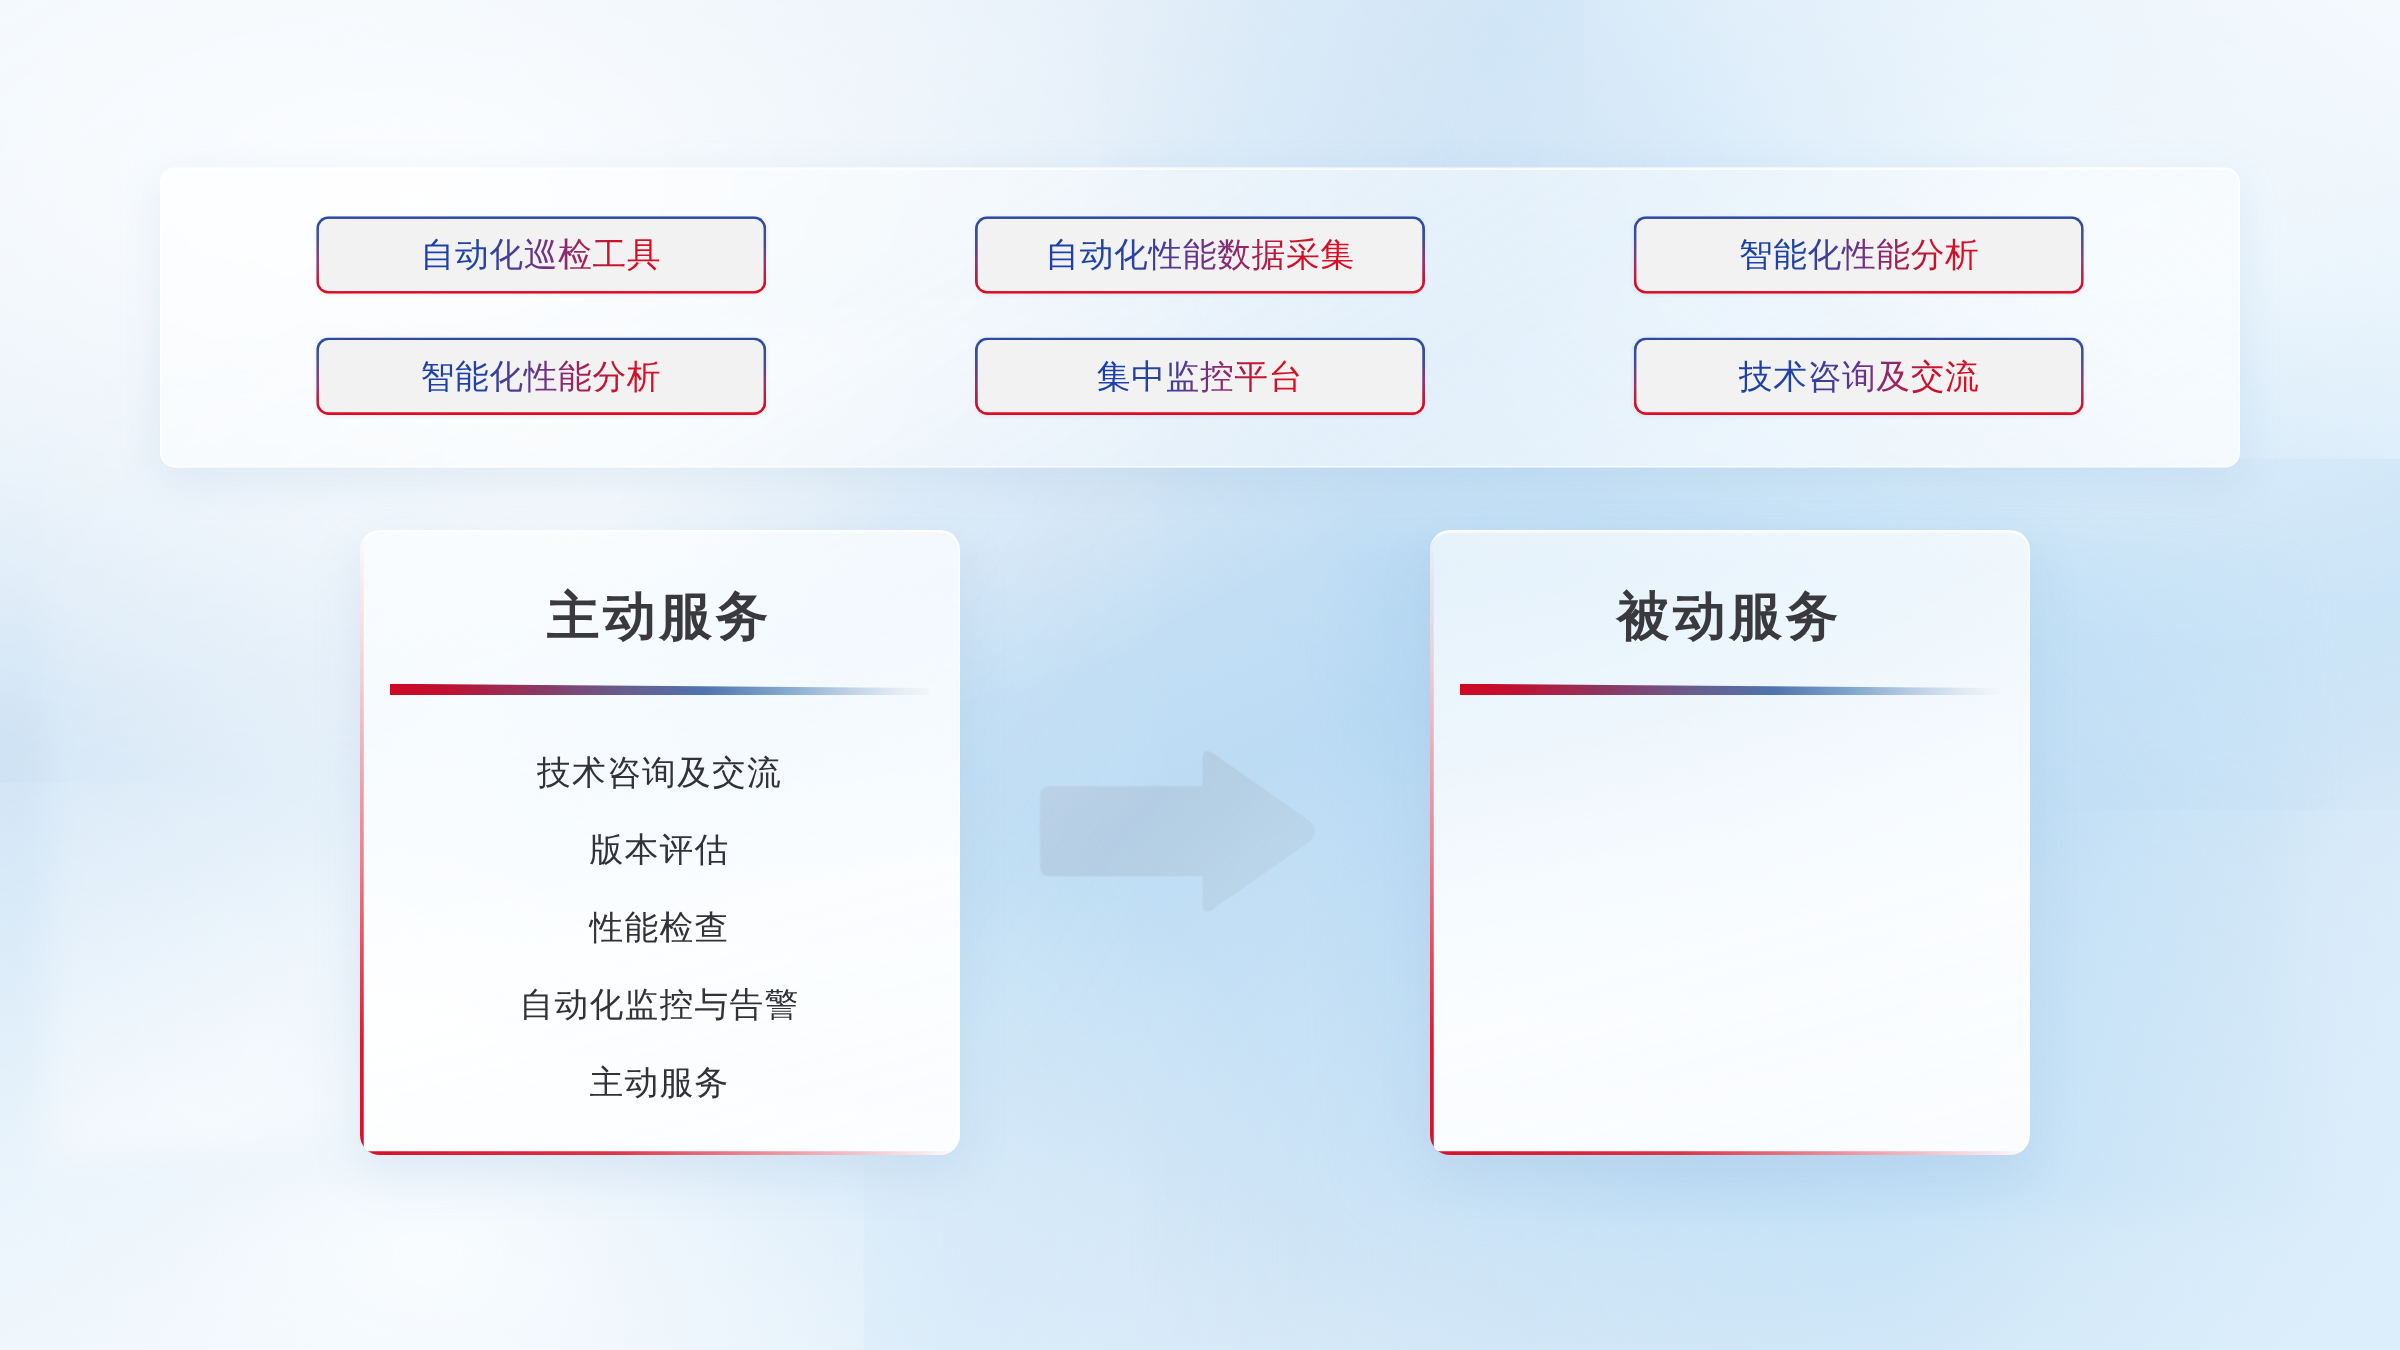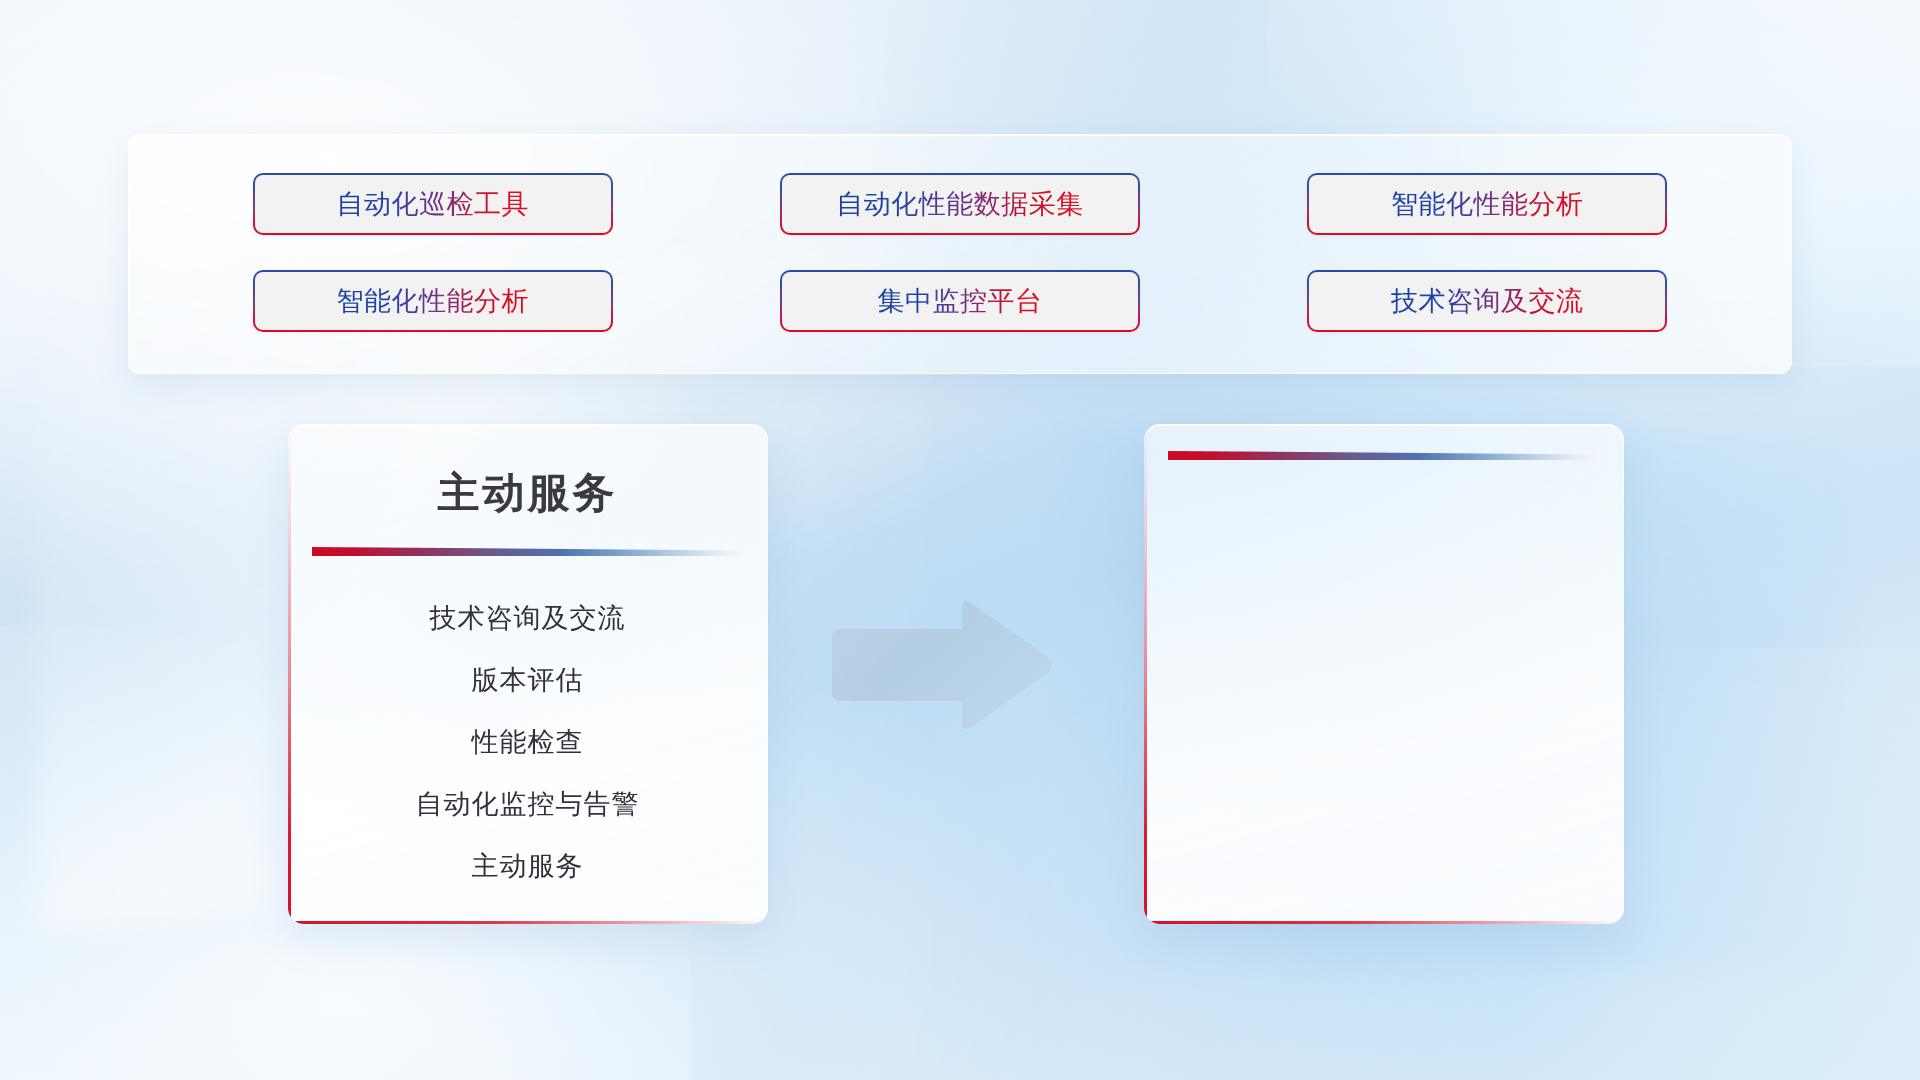--- a/index.html
+++ b/index.html
@@ -218,14 +218,15 @@
         <stop offset="0%" stop-color="#b9c9dc" stop-opacity="0.52"></stop>
         <stop offset="45%" stop-color="#aec3d8" stop-opacity="0.60"></stop>
         <stop offset="100%" stop-color="#b6cde0" stop-opacity="0.52"></stop>
       </linearGradient>
     </defs>
     <path d="M6 42 Q6 34 14 34 L136 34 L136 12 Q136 2 145 8 L222 62 Q230 70 222 78 L145 132 Q136 138 136 128 L136 106 L14 106 Q6 106 6 98 Z" fill="url(#arrowGrad)"></path>
   </svg>
 </div>
 
 <div class="card" id="card-passive">
+  <div class="card-title">被动服务</div>
   <div class="card-divider"></div>
 </div>
 
 </body></html>

